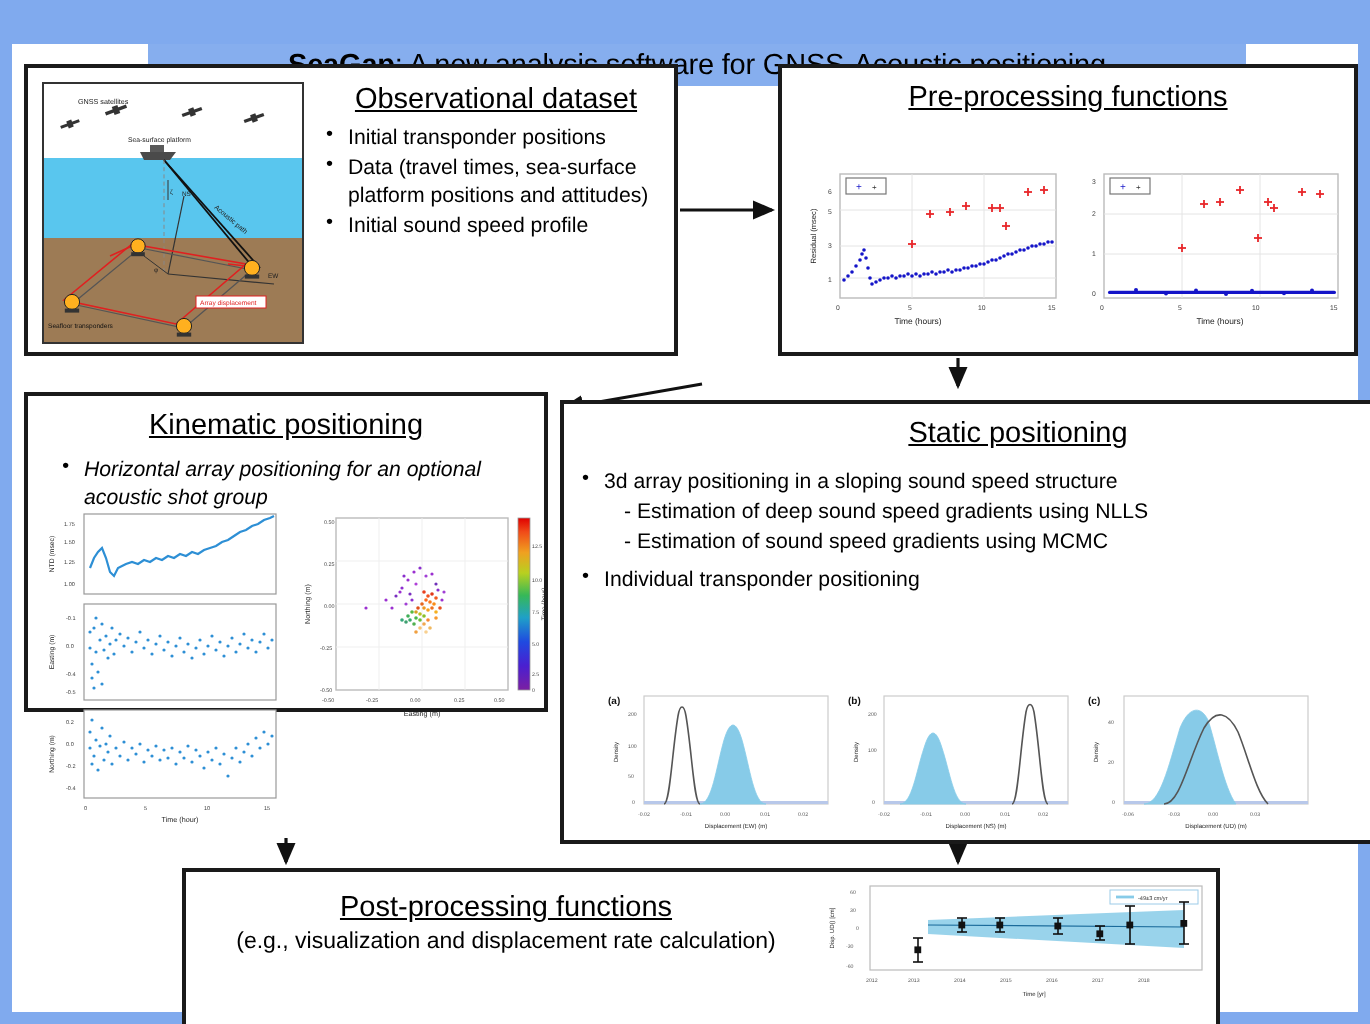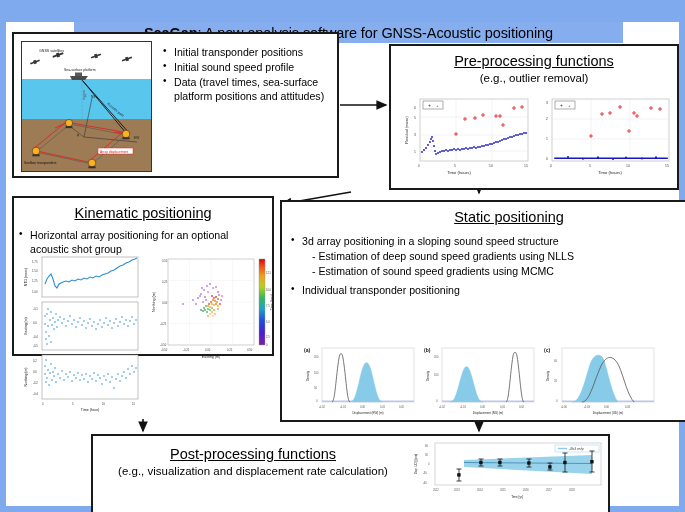--- a/index.html
+++ b/index.html
@@ -66,21 +66,21 @@
     margin-bottom:1px;
   }
   ul.bullets>li:before{
     content:"\2022";
     position:absolute;left:1px;top:-1px;font-size:10px;
   }
   ul.bullets>li.sub:before{content:"";}
   ul.bullets>li.sub{padding-left:22px;}
   
   #box-observational{left:6px;  top:10px;  width:327px; height:146px;}
-  #box-preprocessing{left:383px;top:22px;  width:290px; height:146px;}
+  #box-preprocessing{left:383px;top:10px;  width:290px; height:146px;}
   #box-kinematic   {left:6px;  top:174px; width:262px; height:160px;}
   #box-static      {left:274px;top:178px; width:458px; height:222px;}
   #box-postprocess {left:85px; top:412px; width:519px; height:80px;}
 
   
   #connectors{position:absolute;left:0;top:0;width:673px;height:484px;pointer-events:none;}
 
   
   .illus{
     position:absolute;left:7px;top:7px;width:131px;height:131px;
@@ -201,31 +201,31 @@
           </g>
           <text x="2" y="122" font-size="3.3" fill="#111" font-family="Liberation Sans, sans-serif">Seafloor transponders</text>
           <rect x="76" y="106" width="35" height="6" fill="#fff" stroke="#e02020" stroke-width="0.5"></rect>
           <text x="78" y="110.5" font-size="3.3" fill="#e02020" font-family="Liberation Sans, sans-serif">Array displacement</text>
           <line x1="62" y1="48" x2="62" y2="58" stroke="#333" stroke-width="0.5"></line>
           <text x="63" y="55" font-size="3.2" fill="#222" font-family="Liberation Sans, sans-serif">ζ</text>
         </svg>
       </div>
 
       <div class="obs-text">
+        <div class="box-title">Observational dataset</div>
         <ul class="bullets" style="margin-top:3px;">
           <li>Initial transponder positions</li>
+          <li>Data (travel times, sea-surface platform positions and attitudes)</li>
           <li>Initial sound speed profile</li>
-          <li>Data (travel times, sea-surface platform positions and attitudes)</li>
         </ul>
       </div>
     </div>
 
     <div class="box" id="box-preprocessing">
       <div class="box-title" style="margin-top:7px;">Pre-processing functions</div>
-      <div class="box-sub" style="margin-top:2px;">(e.g., outlier removal)</div>
 
       <div class="pp-plots">
         
         <svg width="136" height="88" viewBox="0 0 136 88">
           <rect x="23" y="5" width="108" height="62" fill="#fff" stroke="#bbb" stroke-width="0.7"></rect>
           <g stroke="#e4e4e4" stroke-width="0.5">
             <line x1="59" y1="5" x2="59" y2="67"></line>
               <line x1="95" y1="5" x2="95" y2="67"></line>
             <line x1="23" y1="23" x2="131" y2="23"></line>
               <line x1="23" y1="41" x2="131" y2="41"></line>
@@ -420,21 +420,21 @@
               <text x="8" y="26">2</text>
               <text x="8" y="10">3</text>
           </g>
           <text x="72" y="80" font-size="4.2" fill="#222" text-anchor="middle" font-family="Liberation Sans, sans-serif">Time (hours)</text>
         </svg>
       </div>
     </div>
 
     <div class="box" id="box-kinematic">
       <div class="box-title" style="margin-top:7px;">Kinematic positioning</div>
-      <ul class="bullets" style="margin-top:6px;padding:0 4px;">
+      <ul class="bullets" style="margin-top:6px;padding:0 16px;font-style:italic;">
         <li>Horizontal array positioning for an optional acoustic shot group</li>
       </ul>
 
       <div class="kin-plots">
         
         <svg width="122" height="158" viewBox="0 0 122 158">
 
           <rect x="22" y="3" width="96" height="40" fill="#fff" stroke="#999" stroke-width="0.6"></rect>
           <polyline fill="none" stroke="#2d8fd5" stroke-width="1.1" points="25,30 27,25 29,22 31,20 33,25 35,32 37,34 39,30 41,29 43,28 46,27 49,28 52,26 55,27 58,25 61,26 64,24 67,25 70,23 73,24 76,22 79,23 82,21 85,20 88,19 91,17 94,16 97,14 100,12 103,11 106,9 109,8 112,6 115,5 117,4"></polyline>
           <g font-size="2.8" fill="#444" font-family="Liberation Sans, sans-serif">

